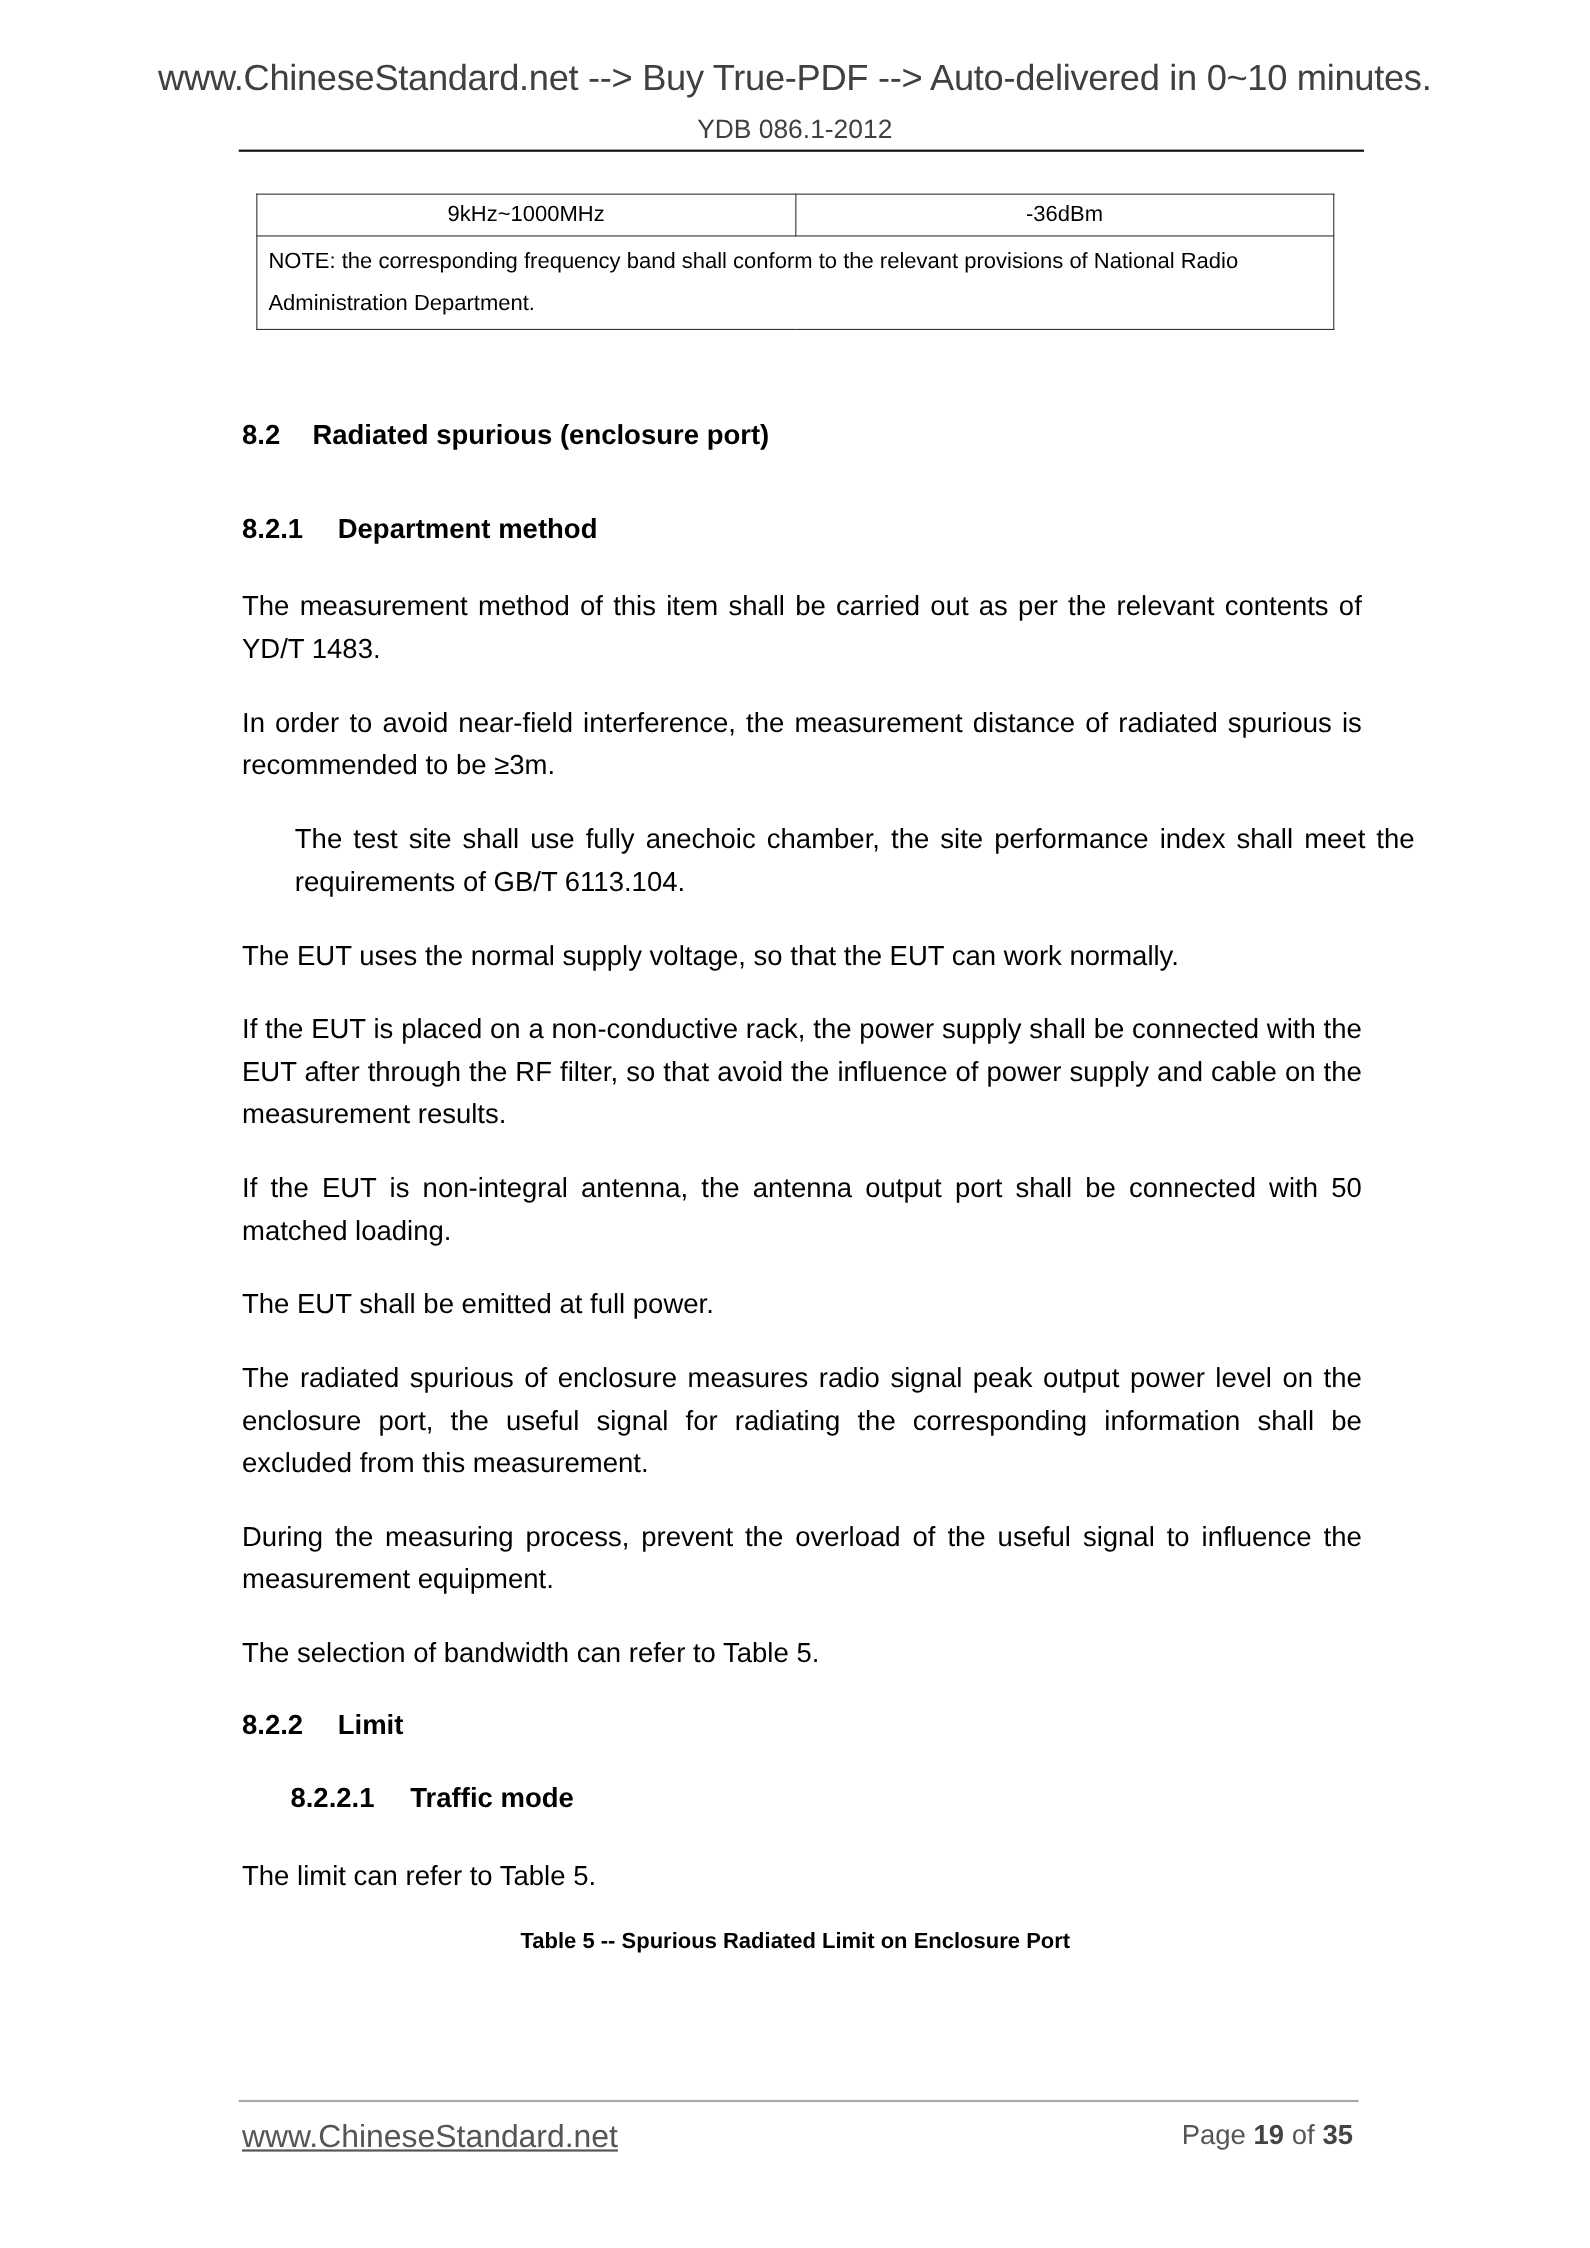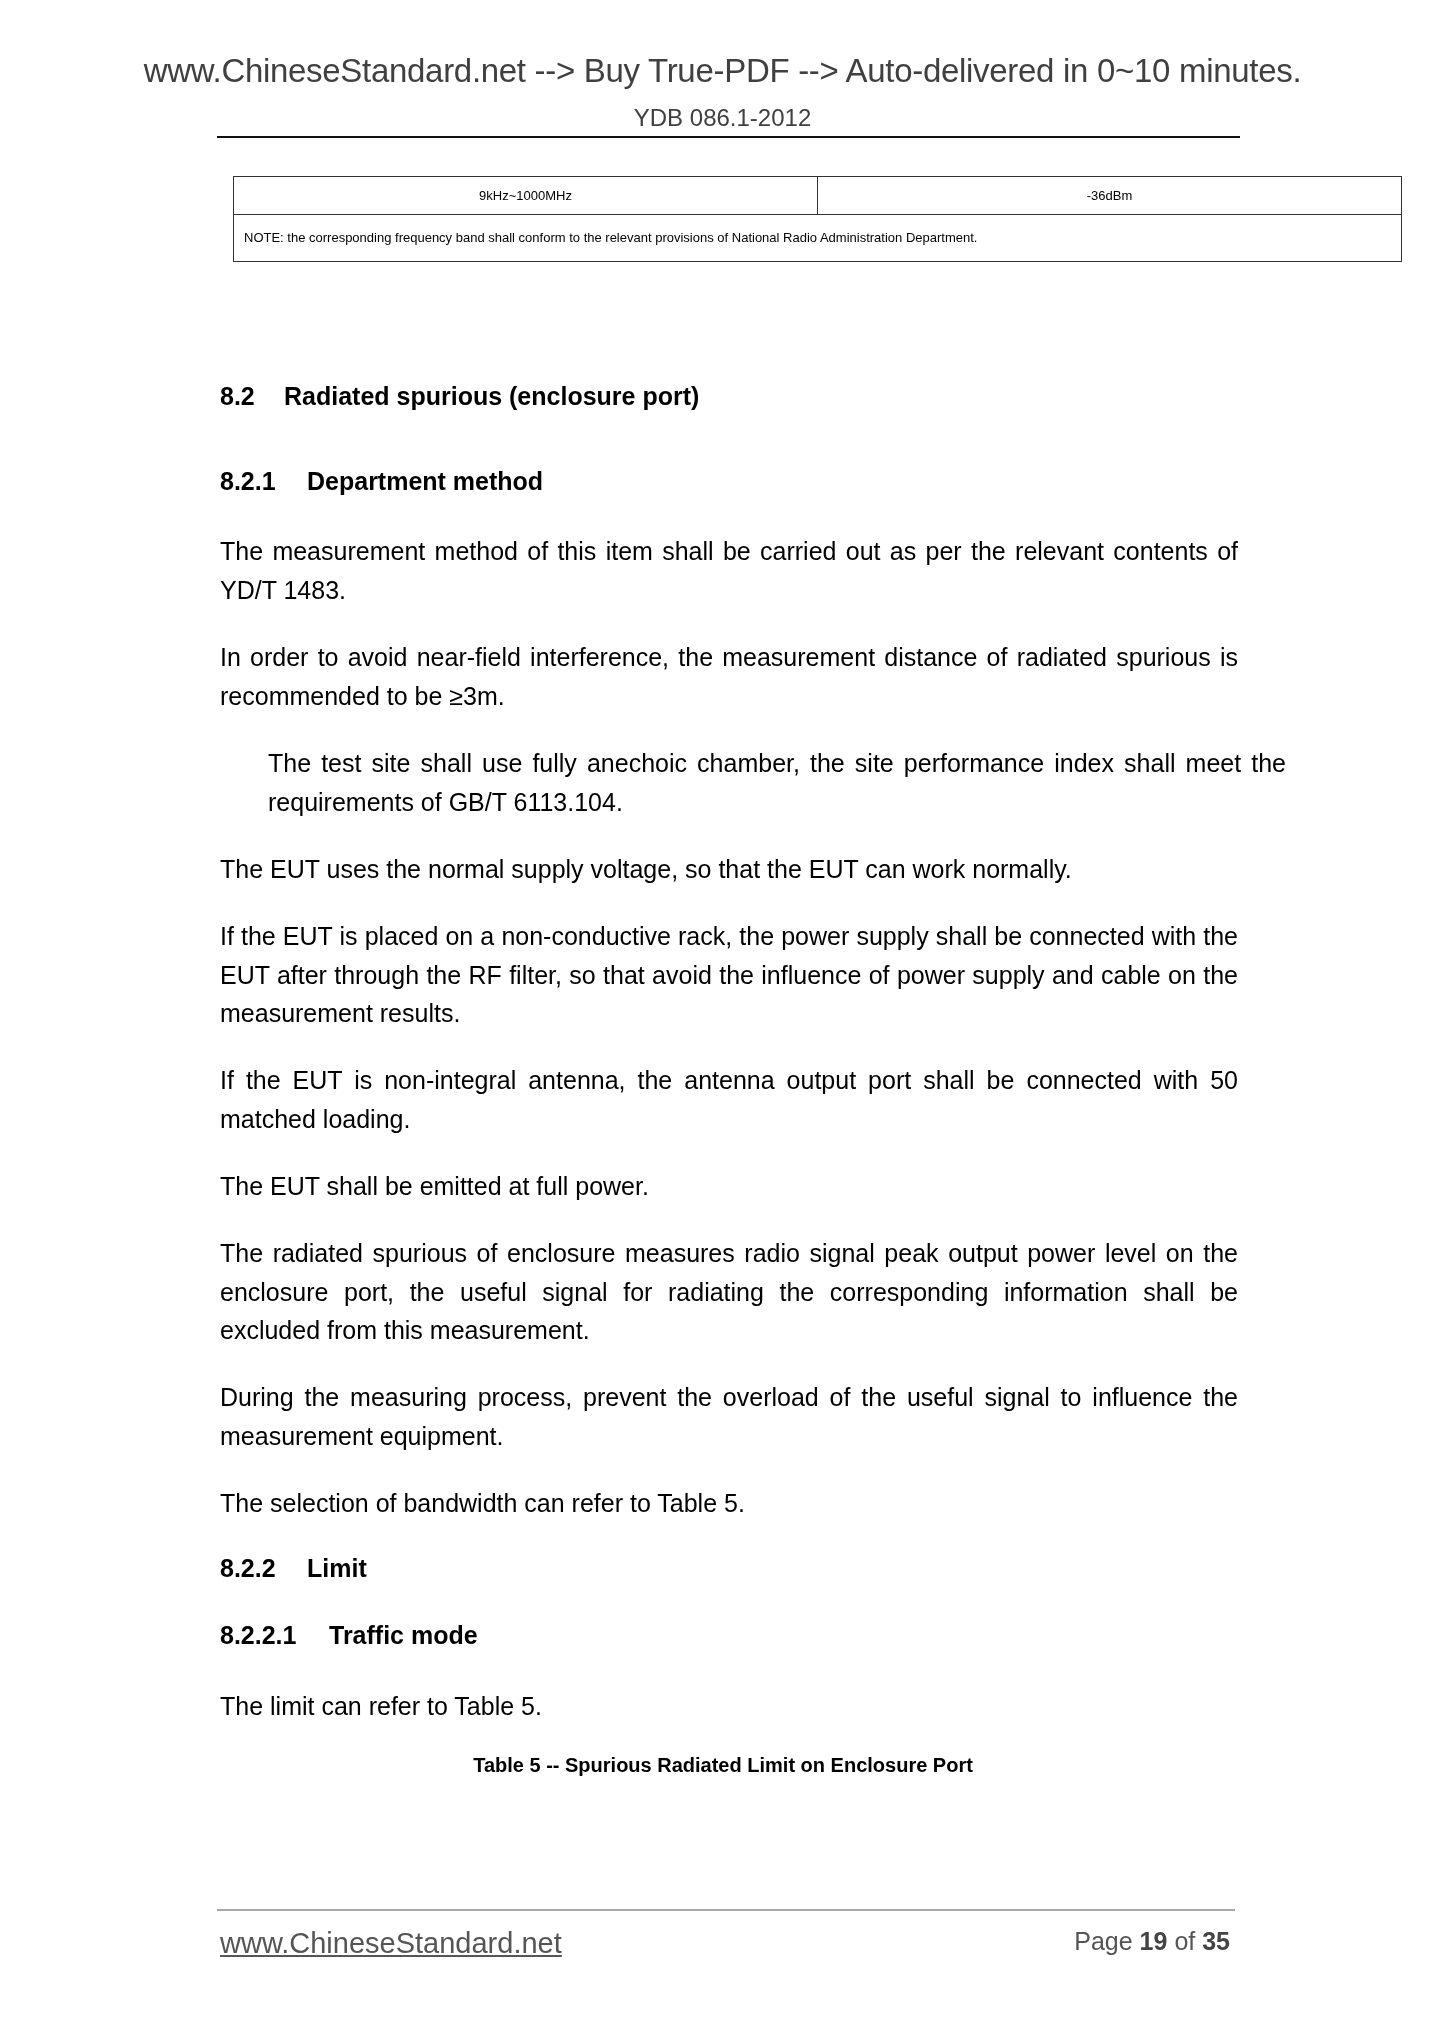--- a/index.html
+++ b/index.html
@@ -4,22 +4,22 @@
 <style>
   html, body { margin:0; padding:0; background:#ffffff; }
   body { width:1445px; height:2044px; position:relative; overflow:hidden;
          font-family:"Liberation Sans", sans-serif; color:#000; }
   .hdr-top { position:absolute; top:52px; left:0; width:1445px; text-align:center;
              font-size:33px; color:#404040; letter-spacing:-0.3px; }
   .hdr-std { position:absolute; top:104px; left:0; width:1445px; text-align:center;
              font-size:24px; color:#404040; }
   .hdr-rule { position:absolute; top:136px; left:217px; width:1023px; height:2px; background:#111; }
 
-  table.spec { position:absolute; top:176px; left:233px; width:1169px; border-collapse:collapse;
-               font-size:13px; }
+  table.spec { position:absolute; top:176px; left:233px; width:980px; border-collapse:collapse;
+               font-size:20px; }
   table.spec td { border:1.5px solid #333; text-align:center; height:37px; padding:0; }
   table.spec td.note { text-align:left; padding:4px 10px; line-height:38px; height:auto; }
 
   .content { position:absolute; left:220px; width:1018px; }
   .h { font-weight:bold; font-size:25px; position:absolute; left:0; white-space:nowrap; }
   .h .num { display:inline-block; }
   p.body { position:absolute; left:0; width:1018px; margin:0; font-size:25px; line-height:38.5px;
            text-align:justify; text-align-last:left; }
   .caption { position:absolute; left:0; width:1018px; text-align:center; font-weight:bold; font-size:20px; }
 
@@ -63,21 +63,21 @@
   <p class="body" style="top:1061px;">If the EUT is non-integral antenna, the antenna output port shall be connected with 50 matched loading.</p>
   <p class="body" style="top:1167px;">The EUT shall be emitted at full power.</p>
   <p class="body" style="top:1234px;">The radiated spurious of enclosure measures radio signal peak output power level on the enclosure port, the useful signal for radiating the corresponding information shall be excluded from this measurement.</p>
   <p class="body" style="top:1378px;">During the measuring process, prevent the overload of the useful signal to influence the measurement equipment.</p>
   <p class="body" style="top:1484px;">The selection of bandwidth can refer to Table 5.</p>
 
   <div class="h" style="top:1554px;">
     <span class="num" style="width:87px;">8.2.2</span><span>Limit</span>
   </div>
   <div class="h" style="top:1621px;">
-    <span class="num" style="width:109px;">8.2.2.1</span><span>Traffic mode</span>
+    <span class="num" style="width:109px;margin-left:44px;">8.2.2.1</span><span>Traffic mode</span>
   </div>
 
   <p class="body" style="top:1687px;">The limit can refer to Table 5.</p>
 
   <div class="caption" style="top:1754px; left:-6px;">Table 5 -- Spurious Radiated Limit on Enclosure Port</div>
 </div>
 
 <div class="ftr-rule"></div>
 <a class="ftr-link">www.ChineseStandard.net</a>
 <div class="ftr-page">

